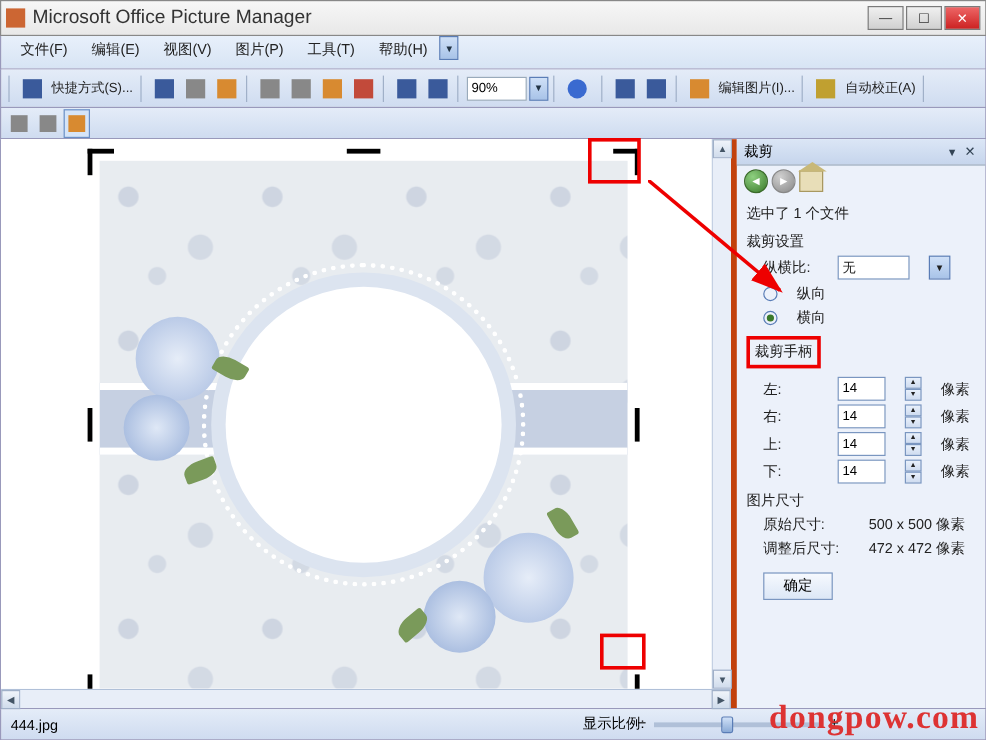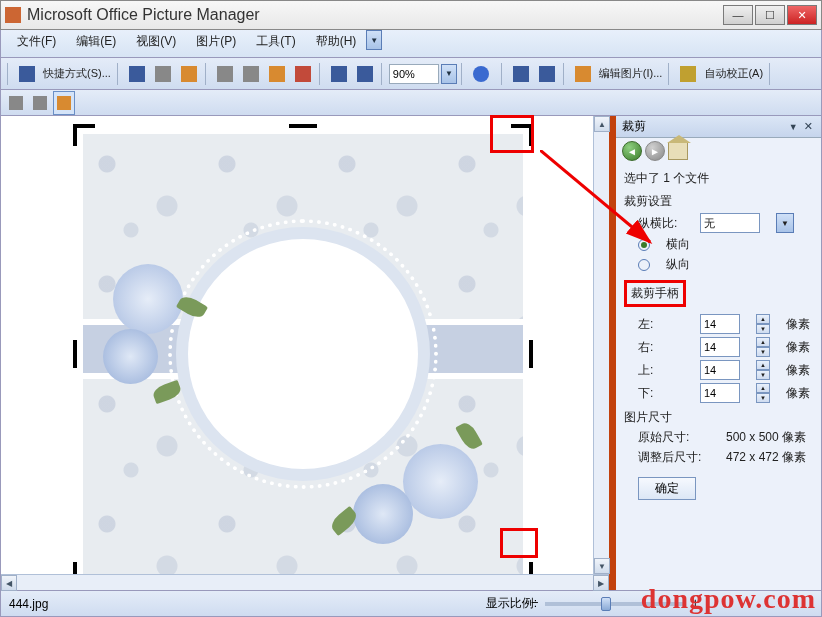--- a/index.html
+++ b/index.html
@@ -76,21 +76,21 @@
 .ch.lm{left:0;top:50%;margin-top:-14px;width:4px;height:28px;background:#000;}
 .ch.rm{right:0;top:50%;margin-top:-14px;width:4px;height:28px;background:#000;}
 
 
 .redbox{position:absolute;border:3px solid #e00;}
 .rb1{left:490px;top:115px;width:44px;height:38px;}
 .rb2{left:500px;top:528px;width:38px;height:30px;}
 .arrow-line{position:absolute;left:540px;top:150px;width:125px;height:100px;pointer-events:none;}
 
 
-.sidepanel { width: 212px; background: #ecf1fa; border-left: 7px solid #c2410c; display:flex;flex-direction:column; }
+.sidepanel { width: 212px; background: #ecf1fa; border-left: 5px solid #c2410c; display:flex;flex-direction:column; }
 .sp-title { height:22px; background:linear-gradient(#dbe6f6,#c6d5ec); border-bottom:1px solid #9ab; display:flex;align-items:center;padding:0 6px;font-size:12px; }
 .sp-title .dd{margin-left:auto;font-size:9px;color:#345;padding:0 4px;}
 .sp-title .cx{font-size:11px;color:#345;padding:0 2px;}
 .sp-nav{height:26px;display:flex;align-items:center;gap:3px;padding:2px 6px;}
 .nav-btn{width:20px;height:20px;border-radius:50%;background:radial-gradient(circle at 35% 30%,#8ed080,#3a7a2a);border:1px solid #3a6a2a;display:flex;align-items:center;justify-content:center;color:#fff;font-size:10px;}
 .nav-btn.gray{background:radial-gradient(circle at 35% 30%,#d0d0d0,#888);border-color:#888;}
 .nav-home{width:20px;height:18px;background:#e8deb8;border:1px solid #a89860;position:relative;}
 .nav-home::before{content:"";position:absolute;left:-2px;top:-8px;border-left:12px solid transparent;border-right:12px solid transparent;border-bottom:8px solid #c8b878;}
 
 .sp-body{padding:6px 8px;font-size:12px;color:#222;flex:1;}
@@ -270,26 +270,26 @@
     </div>
     <div class="sp-body">
       <div>选中了 1 个文件</div>
       <div class="sp-sec">裁剪设置</div>
       <div class="sp-row">
         <label>纵横比:</label>
         <div class="sel-ctrl">无</div>
         <div class="sel-dd">▼</div>
       </div>
       <div class="sp-row">
+        <span class="radio"></span>
+        <span>纵向</span>
+      </div>
+      <div class="sp-row">
         <span class="radio on"></span>
         <span>横向</span>
-      </div>
-      <div class="sp-row">
-        <span class="radio"></span>
-        <span>纵向</span>
       </div>
 
       <div class="rb3"><span>裁剪手柄</span></div>
 
       <div class="sp-row">
           <label>左:</label>
           <input class="spin" value="14" style="">
           <div class="spin-btns">
             <div>▲</div>
             <div>▼</div>

